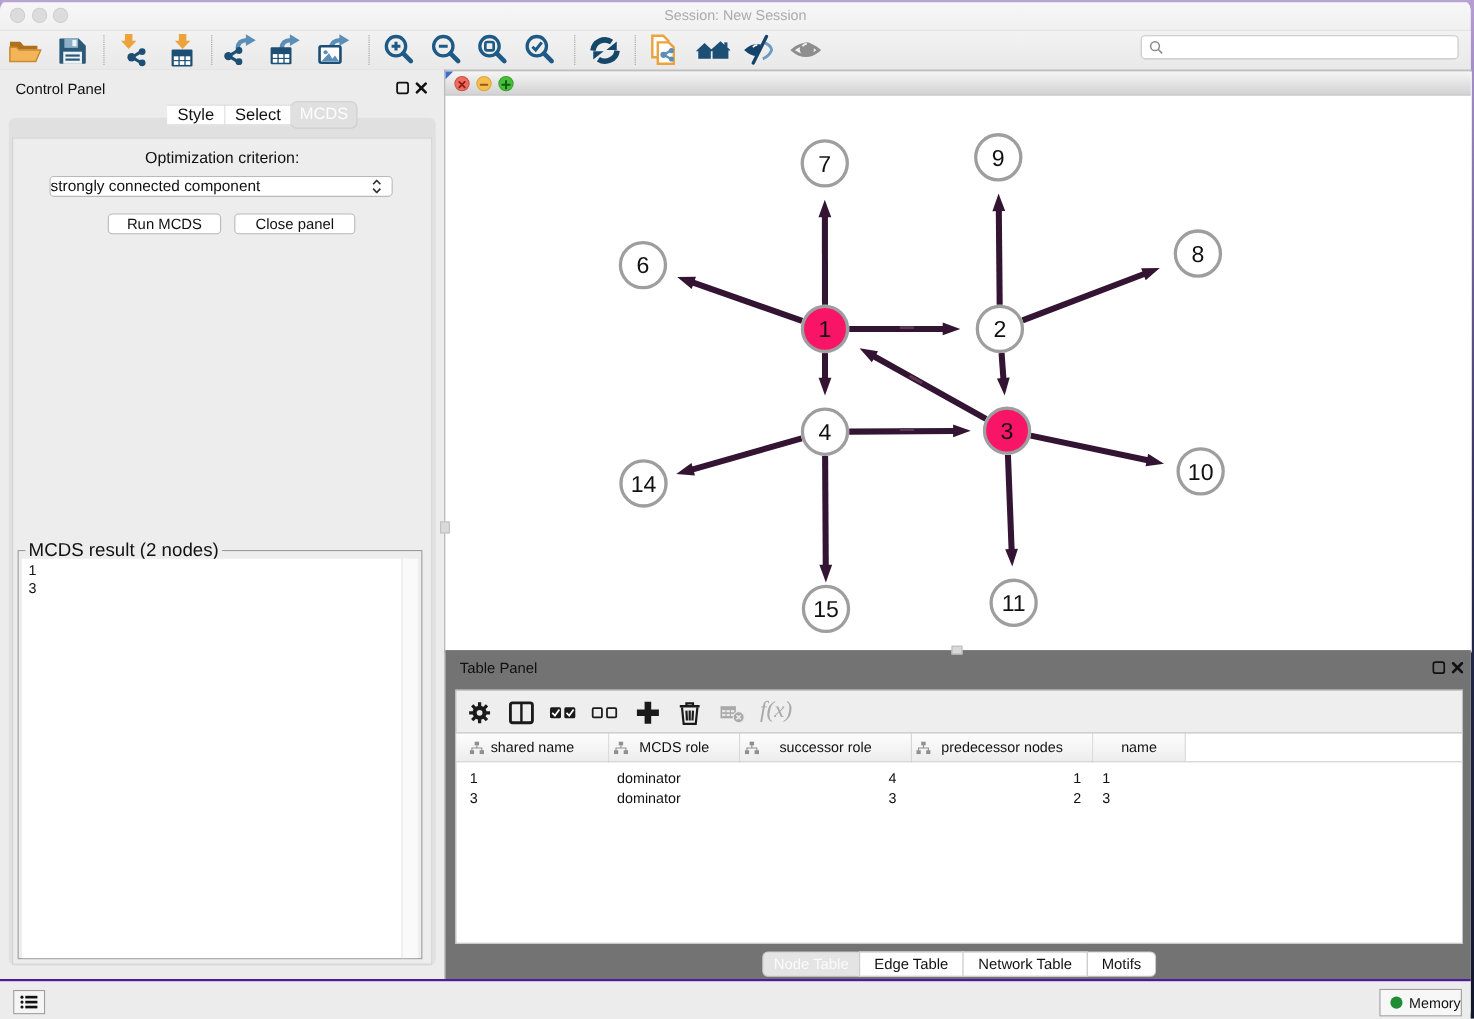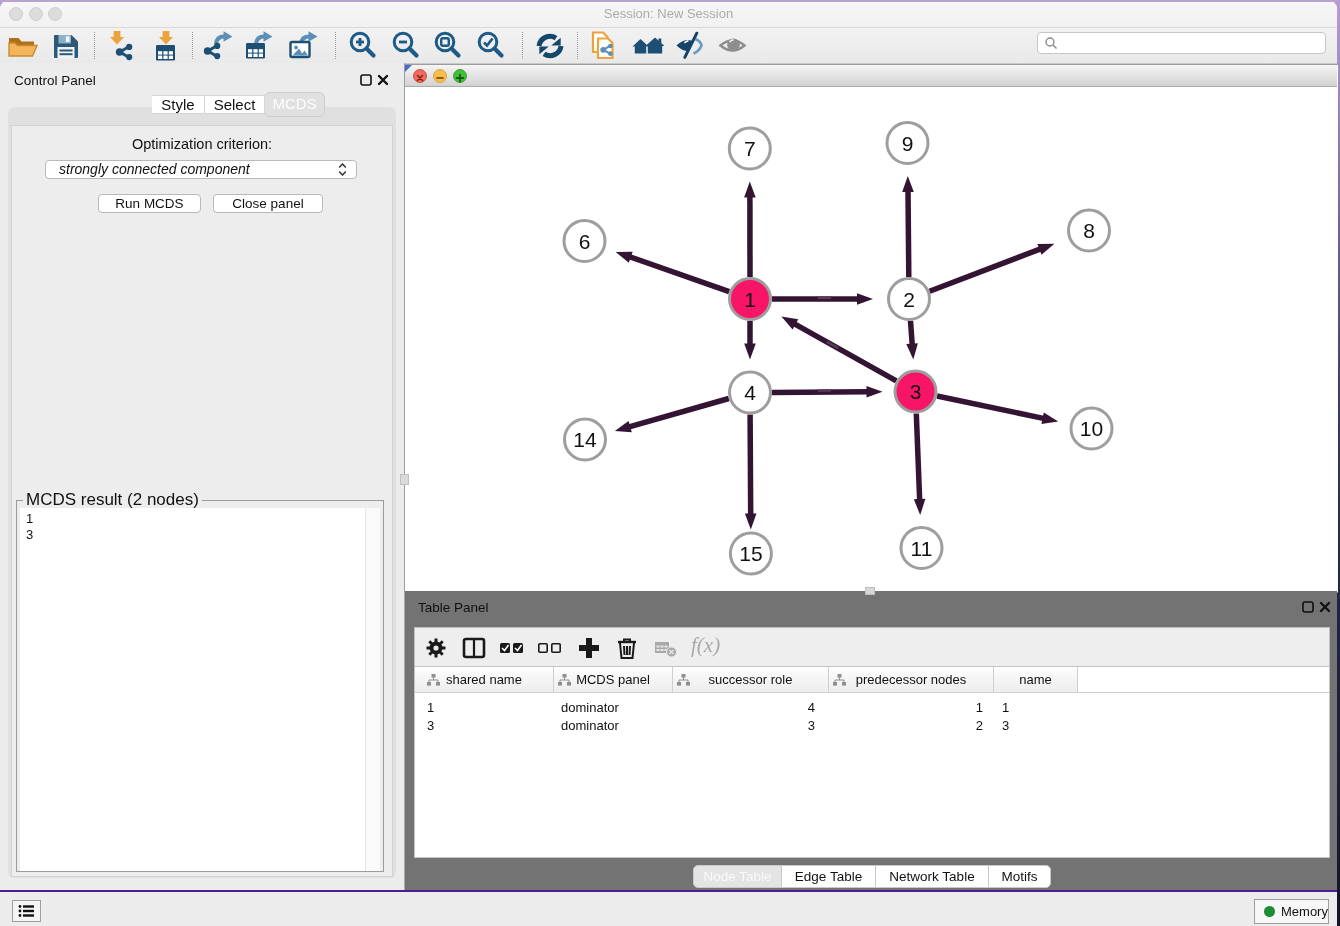--- a/index.html
+++ b/index.html
@@ -18,21 +18,21 @@
 #cp{position:absolute;left:0;top:63px;width:404px;height:827px;background:#ececec;border-right:1px solid #a9a9a9;}
 #cptitle{position:absolute;left:14px;top:10px;font-size:13.5px;color:#111;}
 .cpbtn{position:absolute;top:11px;font-size:13px;color:#111;}
 #cpouter{position:absolute;left:8px;top:44px;width:388px;height:771px;background:#e0e0e0;border-radius:6px;}
 #cpinner{position:absolute;left:11px;top:62px;width:380px;height:750px;background:#ededed;border:1px solid #d2d2d2;}
 
 .tab{position:absolute;top:32px;height:17px;background:#fff;border:1px solid #d6d6d6;font-size:15px;text-align:center;line-height:18px;color:#111;}
 #tabmcds{position:absolute;top:29px;height:23px;background:#e0e0e0;border:1px solid #cdcdcd;border-radius:6px;font-size:15px;text-align:center;line-height:21px;color:#fdfdfd;}
 #optlab{position:absolute;left:0;top:73px;width:404px;text-align:center;font-size:14.5px;color:#111;}
 #dd{position:absolute;left:45px;top:97px;width:310px;height:17px;background:#fff;border:1px solid #b9b9b9;border-radius:4px;font-size:14px;color:#111;line-height:17px;}
-#dd span{margin-left:13px;font-style:italic;}
+#dd span{}
 .btn{position:absolute;top:131px;height:17px;background:#fff;border:1px solid #b9b9b9;border-radius:4px;font-size:13.5px;color:#111;text-align:center;line-height:17px;}
 #fs{position:absolute;left:16px;top:437px;width:366px;height:370px;border:1px solid #9c9c9c;}
 #fslab{position:absolute;left:6px;top:-9px;background:#ededed;font-size:17px;color:#111;padding:0 3px;line-height:16px;}
 #fstxt{position:absolute;left:3px;top:7px;width:346px;height:360px;background:#fff;font-size:13px;color:#111;line-height:16px;padding:3px 0 0 6px;}
 #fsscroll{position:absolute;right:3px;top:7px;width:14px;height:363px;background:#fafafa;border-left:1px solid #e6e6e6;}
 
 #net{position:absolute;left:404px;top:64px;width:933px;height:527px;border:1px solid #9d9d9d;border-right:none;background:#fff;}
 #nettb{position:absolute;left:0;top:0;width:932px;height:21px;background:linear-gradient(#f5f5f5,#d2d2d2);border-bottom:1px solid #ababab;}
 #nettitle{position:absolute;left:0;top:3px;width:932px;text-align:center;font-size:13px;color:#111;}
 .mac{position:absolute;top:4px;width:12px;height:12px;border-radius:50%;}
@@ -405,21 +405,21 @@
         </div>
         <div class="th" style="left:139px;width:118px;position:absolute;">
           <svg width="13" height="12" viewBox="0 0 13 12" style="position:absolute;left:4px;top:7px">
             <g fill="#8f8f8f">
               <rect x="4.5" y="0" width="4" height="3.6"></rect>
               <rect x="0" y="8" width="4" height="3.6"></rect>
               <rect x="9" y="8" width="4" height="3.6"></rect>
             </g>
             <path d="M6.5 3.6 L6.5 6 M2 8 L2 6 L11 6 L11 8" stroke="#8f8f8f" fill="none" stroke-width="1"></path>
           </svg>
-          <span class="lbl">MCDS panel</span>
+          <span class="lbl">MCDS role</span>
         </div>
         <div class="th" style="left:258px;width:155px;position:absolute;">
           <svg width="13" height="12" viewBox="0 0 13 12" style="position:absolute;left:4px;top:7px">
             <g fill="#8f8f8f">
               <rect x="4.5" y="0" width="4" height="3.6"></rect>
               <rect x="0" y="8" width="4" height="3.6"></rect>
               <rect x="9" y="8" width="4" height="3.6"></rect>
             </g>
             <path d="M6.5 3.6 L6.5 6 M2 8 L2 6 L11 6 L11 8" stroke="#8f8f8f" fill="none" stroke-width="1"></path>
           </svg>

